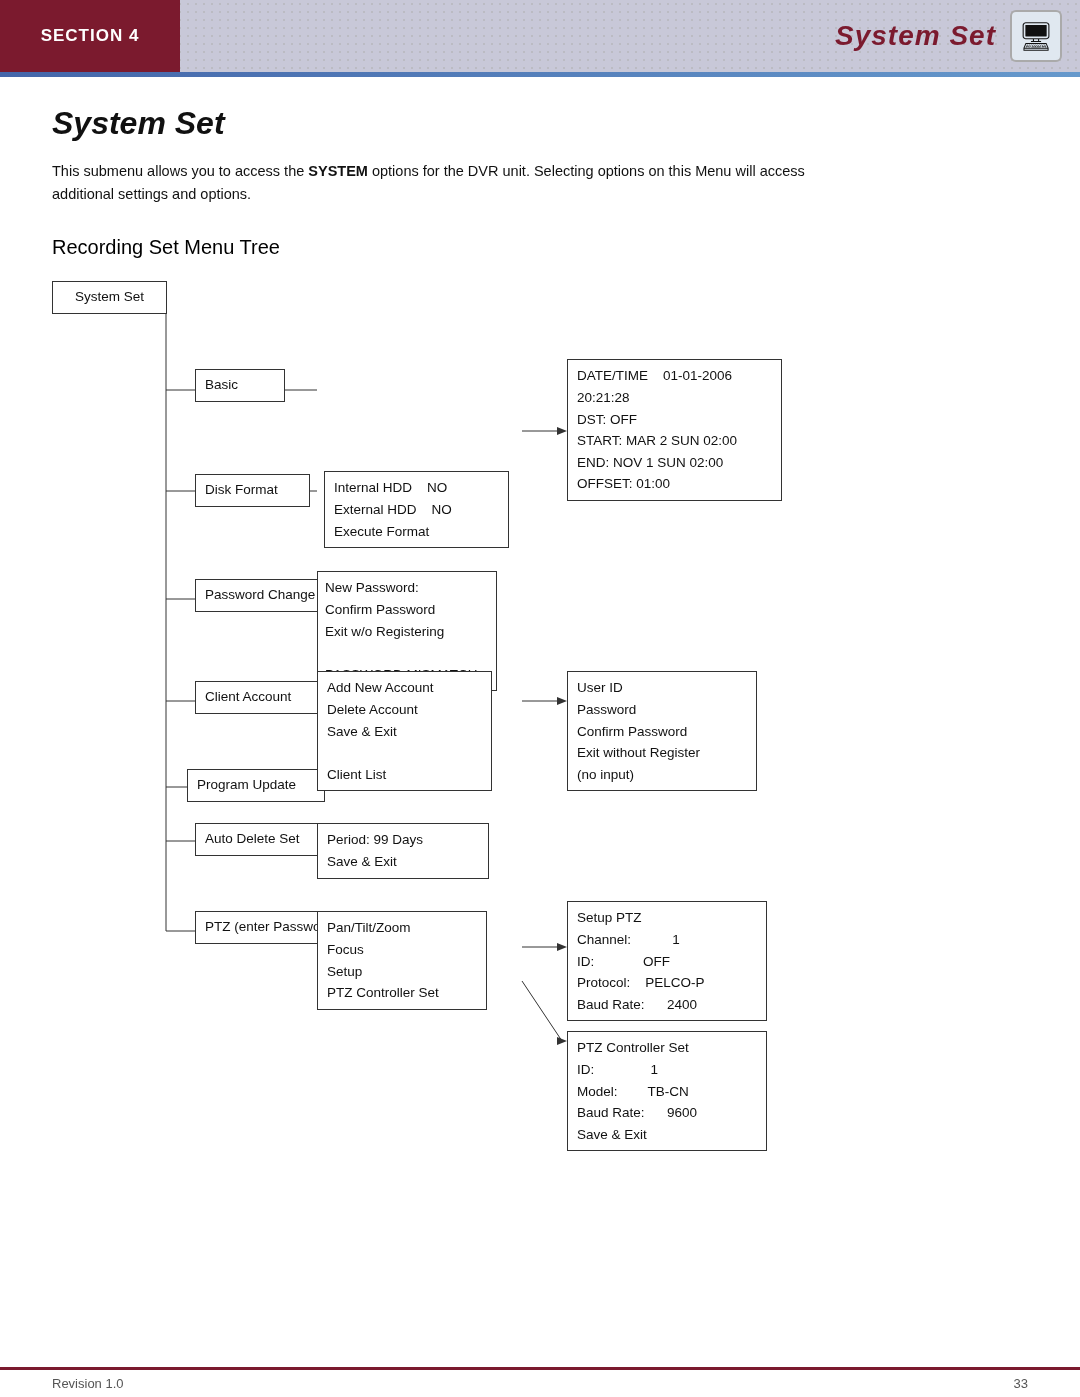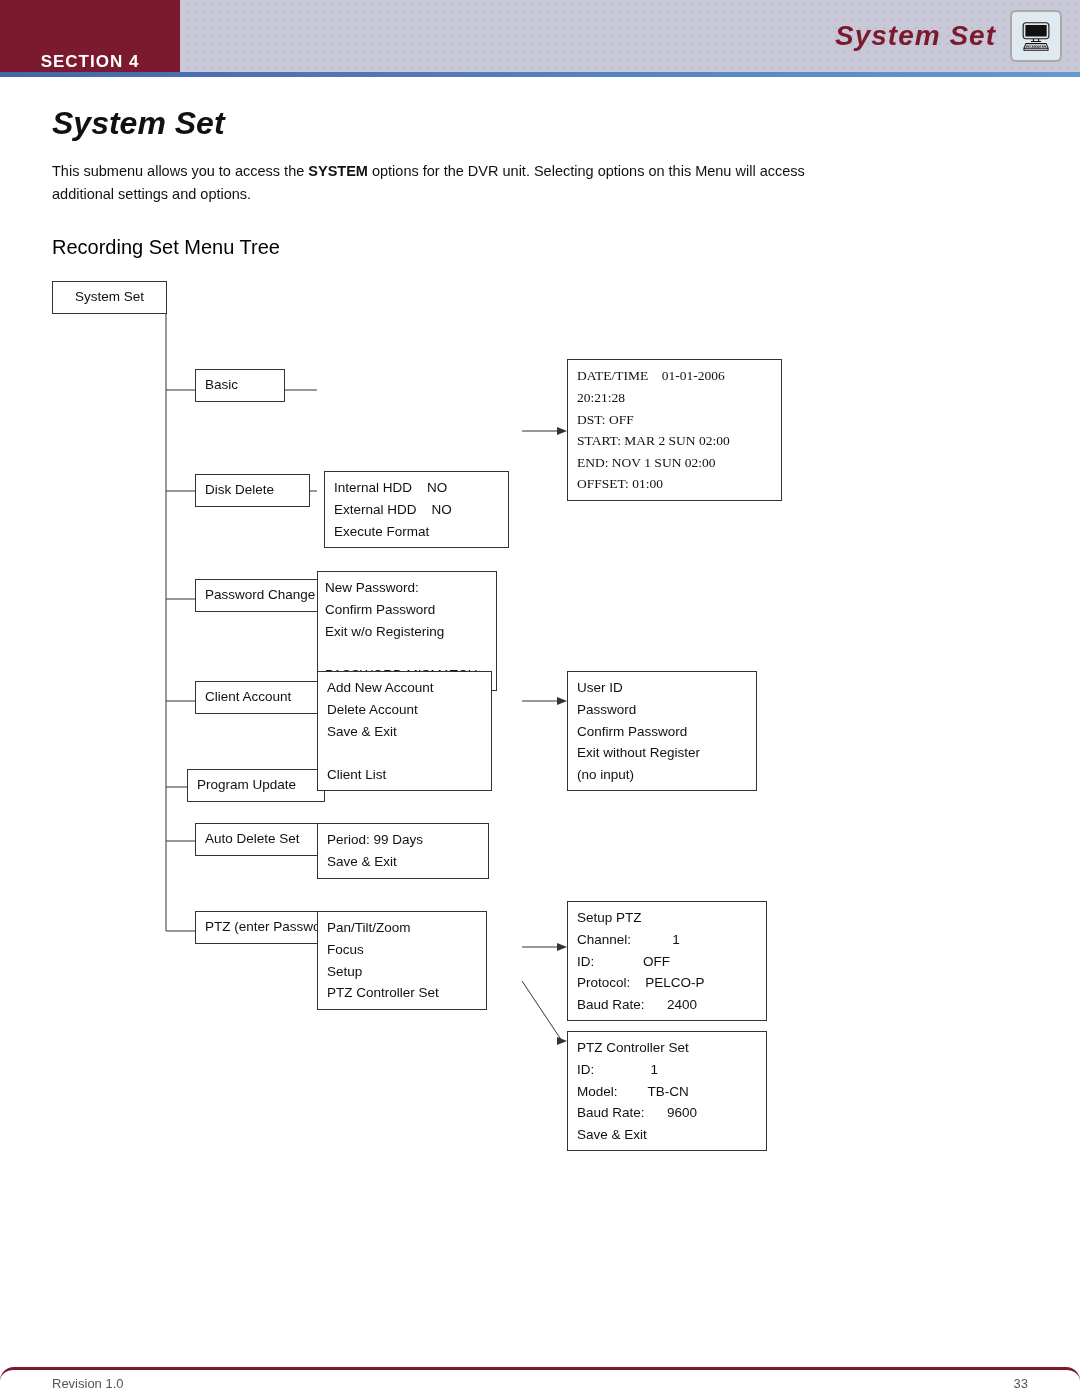--- a/index.html
+++ b/index.html
@@ -26,21 +26,21 @@
     .header-dot-pattern {
       position: absolute;
       inset: 0;
       background-image: radial-gradient(circle, #aaa 1px, transparent 1px);
       background-size: 8px 8px;
       opacity: 0.45;
     }
 
     .section-badge {
       display: flex;
-      align-items: flex-end;
+      align-items: center;
       justify-content: center;
       background: #7b1a2e;
       color: #fff;
       font-size: 17px;
       font-weight: bold;
       padding: 0 28px;
       min-width: 180px;
       z-index: 2;
       letter-spacing: 1px;
     }
@@ -145,21 +145,20 @@
       bottom: 0;
       left: 0;
       width: 1080px;
       border-top: 3px solid #7b1a2e;
       display: flex;
       justify-content: space-between;
       padding: 6px 52px;
       font-size: 13px;
       color: #555;
       background: #fff;
-      border-radius: 14px;
     }
   </style>
 </head>
 <body>
 
 <div class="header">
   <div class="header-dot-pattern"></div>
   <div class="section-badge">
     <span>SECTION 4</span>
   </div>
@@ -224,34 +223,34 @@
       <polygon points="505,756 515,760 505,764" fill="#333"></polygon>
 
     </svg>
 
     <div class="abs-box" style="left:0; top:14; width:115px; text-align:center;">
       <span>System Set</span>
     </div>
 
     <div class="abs-box" style="left:143px; top:88px; width:90px;">Basic</div>
 
-    <div class="abs-box" style="left:143px; top:193px; width:115px;">Disk Delete</div>
+    <div class="abs-box" style="left:143px; top:193px; width:115px;">Disk Format</div>
 
     <div class="abs-box" style="left:143px; top:298px; width:148px;">Password Change</div>
 
     <div class="abs-box" style="left:143px; top:400px; width:128px;">Client Account</div>
 
     <div class="abs-box" style="left:135px; top:488px; width:138px;">Program Update</div>
 
     <div class="abs-box" style="left:143px; top:542px; width:130px;">Auto Delete Set</div>
 
     <div class="abs-box" style="left:143px; top:630px; width:170px;">PTZ (enter Password)</div>
 
 
-    <div class="abs-box" style="left:515px; top:78px; width:215px; line-height:1.6;font-family:Liberation Serif, serif;">
+    <div class="abs-box" style="left:515px; top:78px; width:215px; line-height:1.6;">
       DATE/TIME&nbsp;&nbsp;&nbsp;&nbsp;01-01-2006<br>
       20:21:28<br>
       DST: OFF<br>
       START: MAR 2 SUN 02:00<br>
       END: NOV 1 SUN 02:00<br>
       OFFSET: 01:00
     </div>
 
     <div class="abs-box" style="left:272px; top:190px; width:185px; line-height:1.6;">
       Internal HDD&nbsp;&nbsp;&nbsp;&nbsp;NO<br>

